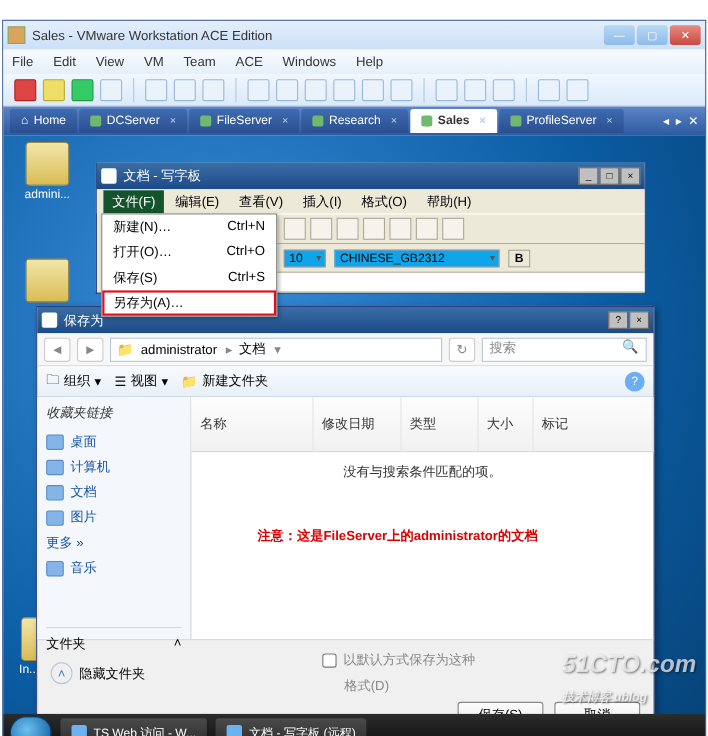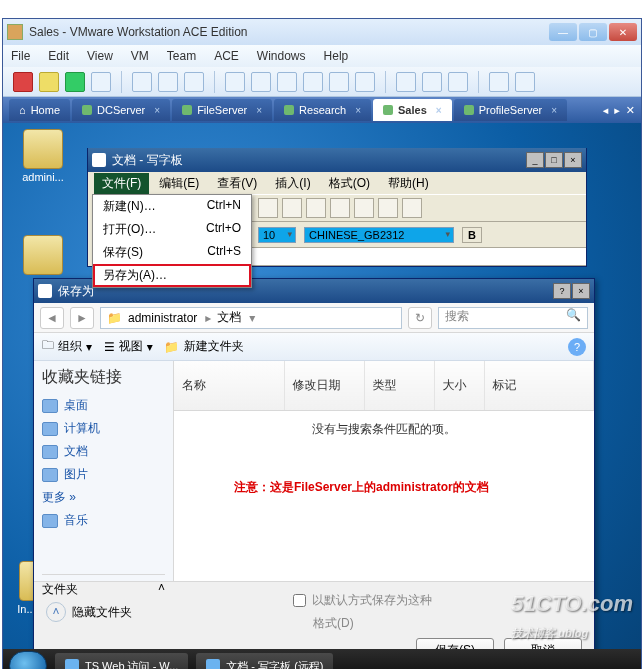--- a/index.html
+++ b/index.html
@@ -59,21 +59,21 @@
 .sa-nav .addrbar .seg { display:flex; align-items:center; gap:4px; }
 .sa-nav .addrbar .seg:after { content:"▸"; color:#888; margin-left:4px; }
 .sa-nav .addrbar .seg:last-child:after { content:"▾"; }
 .sa-nav .searchbox { width:150px; border:1px solid #b7c8d8; background:#fff; height:22px; padding:0 6px; display:flex; align-items:flex-start; color:#888; }
 .sa-nav .searchbox:after { content:""; }
 .sa-toolbar { height:28px; background:linear-gradient(#f8fbfe,#e7eff8); display:flex; align-items:center; padding:0 8px; gap:12px; font-size:12px; border-bottom:1px solid #d0dbe8; }
 .sa-toolbar .tb-item { display:flex; align-items:center; gap:4px; }
 .sa-toolbar .help { margin-left:auto; width:18px; height:18px; border-radius:50%; background:#6badf6; color:#fff; display:flex; align-items:center; justify-content:center; font-size:11px; }
 .sa-body { display:flex; height:220px; background:#fff; }
 .sa-sidebar { width:140px; border-right:1px solid #d8d8d8; padding:6px 8px; font-size:12px; background:#f4f7fb; }
-.sa-sidebar h4 { font-size:16px; font-weight:normal; color:#333; margin-bottom:6px; }
+.sa-sidebar h4 { font-size:12px; font-weight:normal; color:#333; margin-bottom:6px;font-style:italic; }
 .sa-sidebar .link { display:flex; align-items:center; gap:6px; padding:3px 0; color:#1a55a8; cursor:default; }
 .sa-sidebar .link .ic { width:16px; height:14px; background:#84b4e8; border:1px solid #5a8dc8; border-radius:2px; }
 .sa-sidebar .folders-hdr { margin-top:42px; border-top:1px solid #d8d8d8; padding-top:6px; display:flex; justify-content:space-between; }
 .sa-list { flex:1; font-size:12px; }
 .sa-list table { width:100%; border-collapse:collapse; }
 .sa-list th { text-align:left; font-weight:normal; padding:16px 8px; background:linear-gradient(#fdfdfd,#f1f1f1); border-right:1px solid #e4e4e4; border-bottom:1px solid #d8d8d8; color:#333; }
 .sa-list .empty { text-align:center; padding:10px; color:#333; }
 .sa-list .annotation { color:#d00; font-weight:bold; padding:30px 20px 10px 60px; line-height:1.6; }
 .sa-foot { border-top:1px solid #d8d8d8; padding:10px 12px; background:#f0f0f0; font-size:12px; }
 .sa-foot .row { display:flex; align-items:center; gap:12px; }

